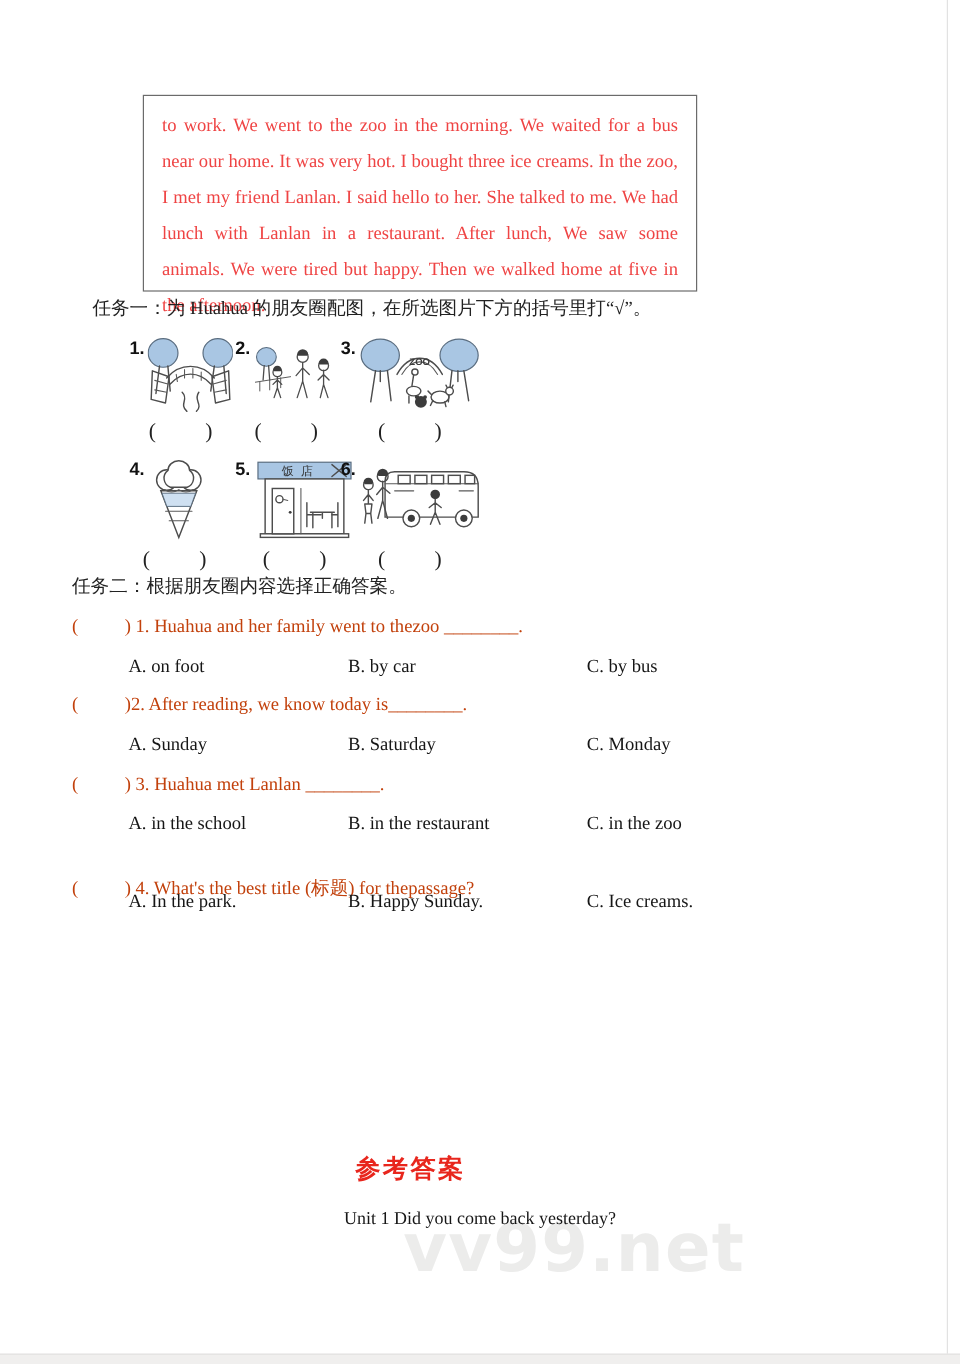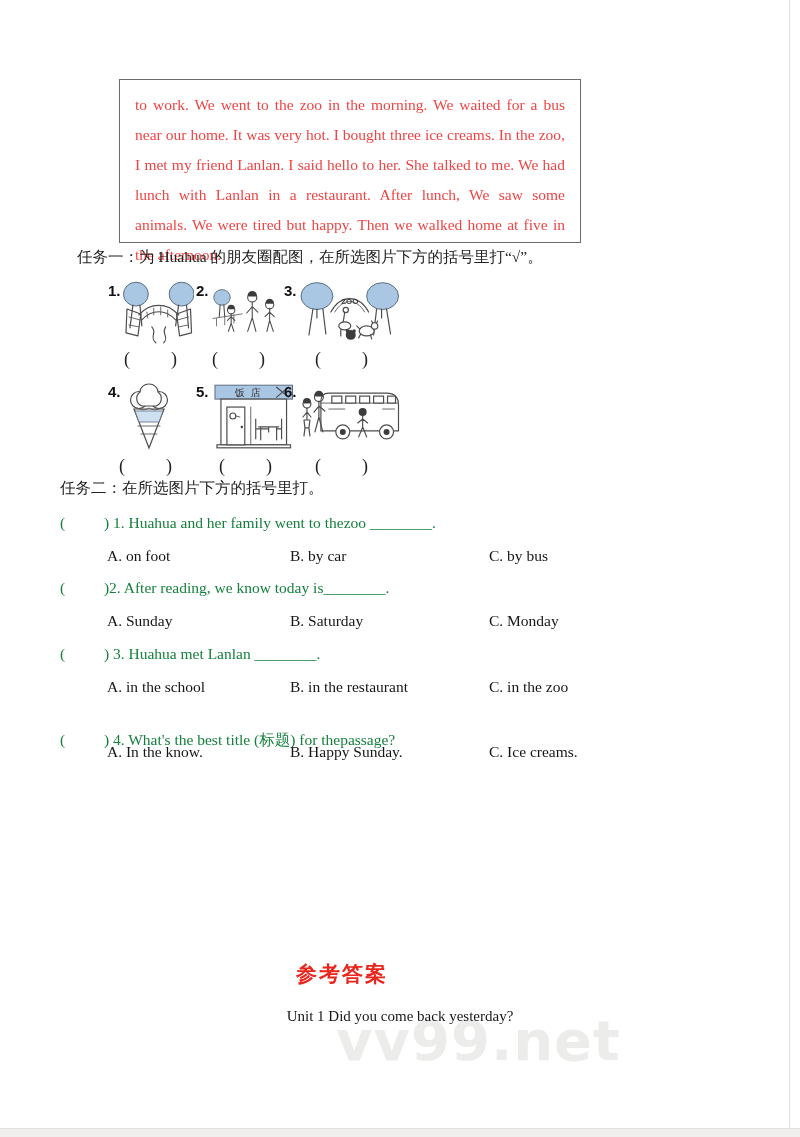--- a/index.html
+++ b/index.html
@@ -28,21 +28,21 @@
   .pic-bracket{font-size:18px;color:#222;text-align:center;margin-top:4px;letter-spacing:1px;}
   svg{display:block;}
   .ink{stroke:#4d4d4d;stroke-width:1.2;fill:none;stroke-linecap:round;stroke-linejoin:round;}
   .ink-thin{stroke:#5a5a5a;stroke-width:0.9;fill:none;stroke-linecap:round;}
   .blue{fill:#a9c6e3;stroke:#5a6d80;stroke-width:1;}
   .blue-light{fill:#cfe0f1;stroke:#5a6d80;stroke-width:0.8;}
   .paper{fill:#ffffff;stroke:#4d4d4d;stroke-width:1.2;}
   .dark{fill:#3c3c3c;stroke:none;}
 
   
-  .q-line{position:absolute;left:60px;font-size:15.5px;color:#15803d;white-space:nowrap;}
+  .q-line{position:absolute;left:60px;font-size:15.5px;color:#c2410c;white-space:nowrap;}
   .q-opts{position:absolute;left:0;top:0;width:800px;font-size:15.5px;color:#161616;}
   .q-opt{position:absolute;white-space:nowrap;}
   .opt-a{left:107px;} .opt-b{left:290px;} .opt-c{left:489px;}
 
   
   .answers-title{
     position:absolute;left:0;top:960px;width:684px;text-align:center;
     font-size:21px;font-weight:bold;color:#e8261d;
     font-family:"Liberation Sans","DejaVu Sans",sans-serif;letter-spacing:2px;
   }
@@ -192,21 +192,21 @@
       <path class="dark" d="M4,20 a4,4 0 0 1 8,0 l-1,1.5 -6,0 z"></path>
       <path class="ink" d="M8,26 l0,12 M8,30 l-4,5 M8,30 l4,5 M5,38 l6,0 -1,8 -4,0 z M6,46 l-1,8 M10,46 l1,8"></path>
       <circle class="ink" cx="20" cy="15" r="4.5"></circle>
       <path class="dark" d="M15.5,13 a4.5,4.5 0 0 1 9,0 l-1,1.5 -7,0 z"></path>
       <path class="ink" d="M20,19 l0,16 M20,24 l-5,6 M20,24 l6,5 M20,35 l-4,15 M20,35 l4,15"></path>
     </svg>
   </div>
   <div class="pic-bracket">(    )</div>
 </div>
 
-<div class="task-label" style="top:478px;">任务二：在所选图片下方的括号里打。</div>
+<div class="task-label" style="top:478px;">任务二：根据朋友圈内容选择正确答案。</div>
 
 <div class="q-line" style="top:514px;">(     ) 1. Huahua and her family went to thezoo ________.</div>
 <div class="q-opts" style="top:547px;">
   <span class="q-opt opt-a">A. on foot</span>
   <span class="q-opt opt-b">B. by car</span>
   <span class="q-opt opt-c">C. by bus</span>
 </div>
 
 <div class="q-line" style="top:579px;">(     )2. After reading, we know today is________.</div>
 <div class="q-opts" style="top:612px;">
@@ -217,21 +217,21 @@
 
 <div class="q-line" style="top:645px;">(     ) 3. Huahua met Lanlan ________.</div>
 <div class="q-opts" style="top:678px;">
   <span class="q-opt opt-a">A. in the school</span>
   <span class="q-opt opt-b">B. in the restaurant</span>
   <span class="q-opt opt-c">C. in the zoo</span>
 </div>
 
 <div class="q-line" style="top:730px;">(     ) 4. What's the best title (标题) for thepassage?</div>
 <div class="q-opts" style="top:743px;">
-  <span class="q-opt opt-a">A. In the know.</span>
+  <span class="q-opt opt-a">A. In the park.</span>
   <span class="q-opt opt-b">B. Happy Sunday.</span>
   <span class="q-opt opt-c">C. Ice creams.</span>
 </div>
 
 <div class="watermark">vv99.net</div>
 
 <div class="answers-title">参考答案</div>
 <div class="unit-line">Unit 1 Did you come back yesterday?</div>
 
 <div class="page-edge-right"></div>

